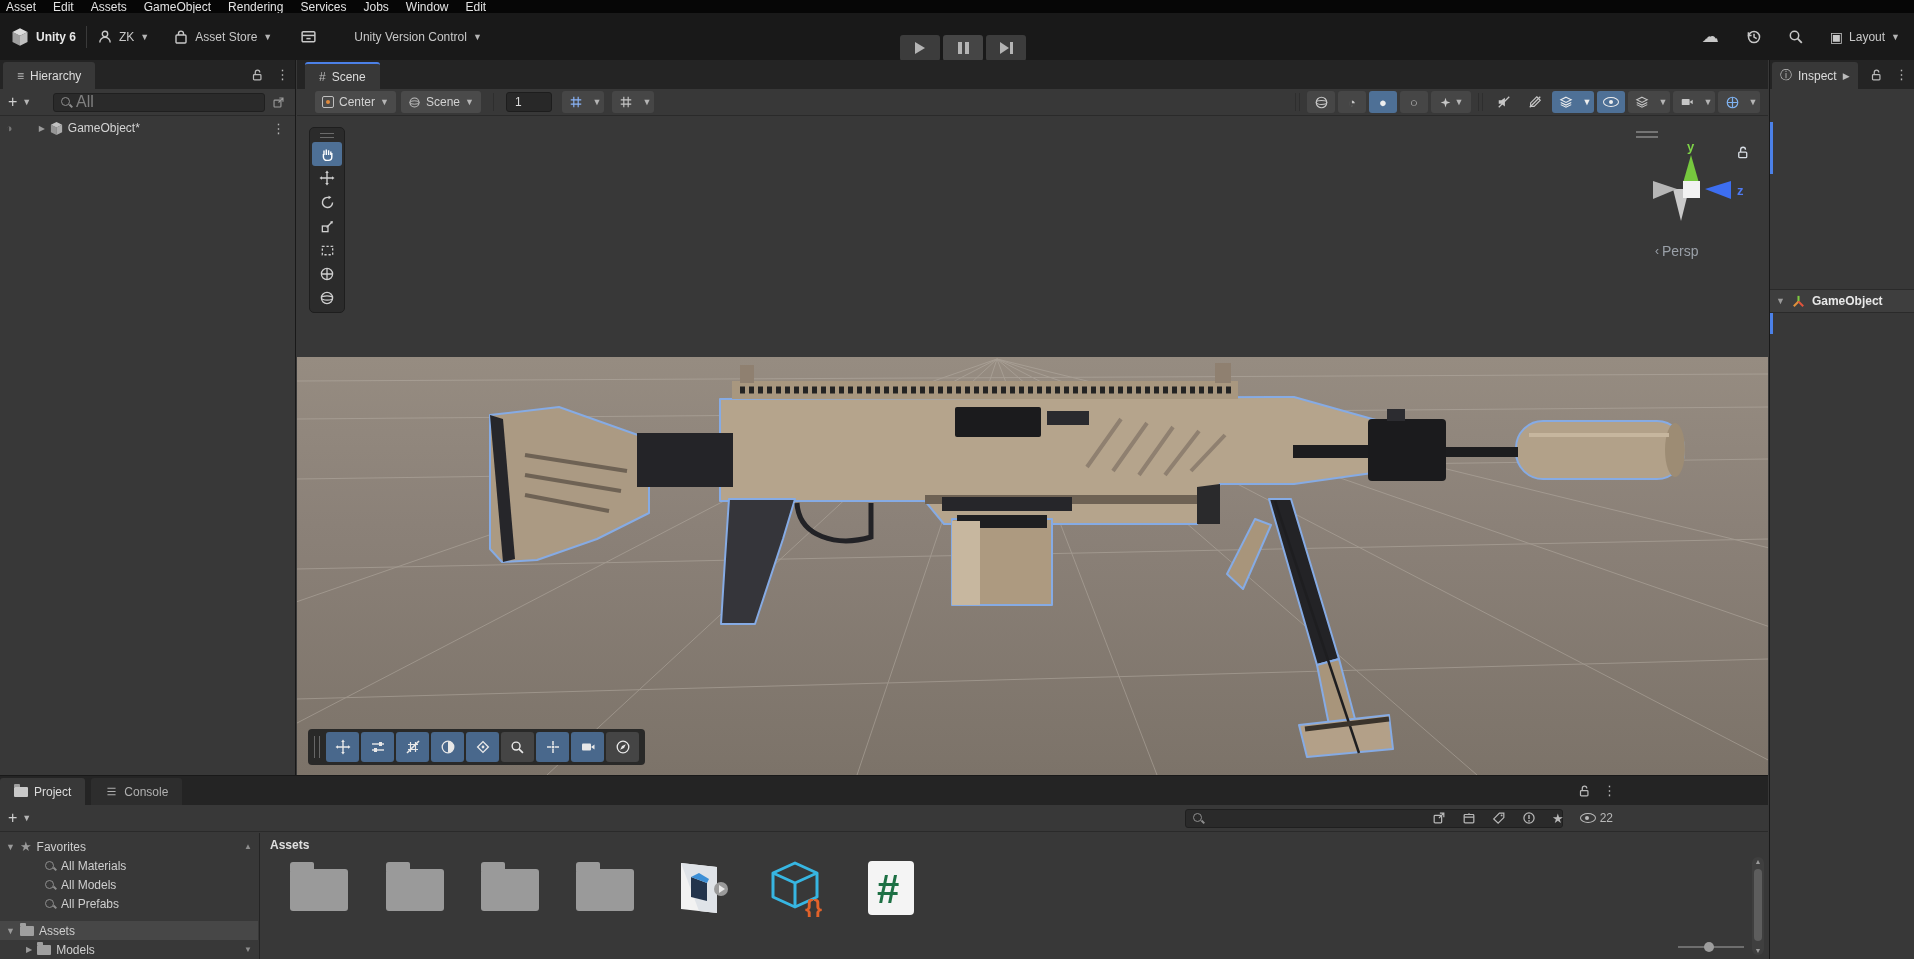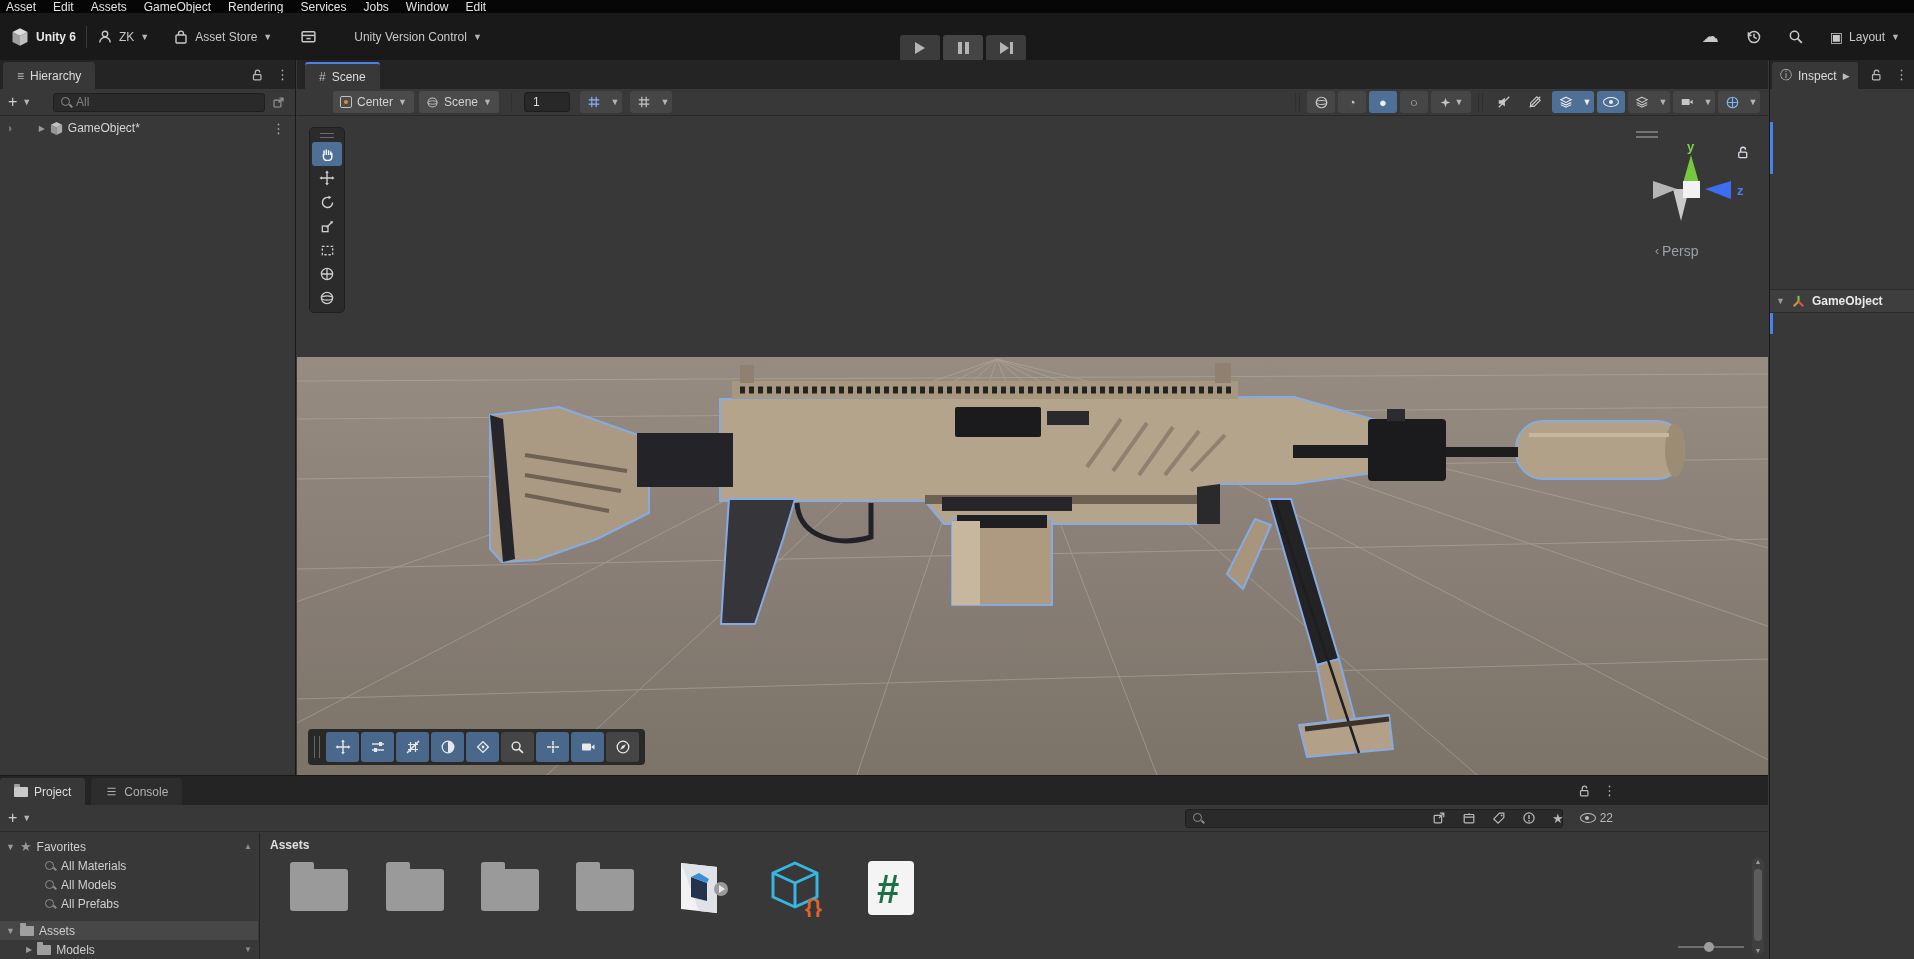--- a/index.html
+++ b/index.html
@@ -33,21 +33,21 @@
   
   .tabbar { height:29px; background:#242424; display:flex; align-items:flex-end; position:relative; }
   .tab { height:27px; background:#383838; color:#dcdcdc; display:flex; align-items:center; gap:6px;
     padding:0 14px; border-radius:3px 3px 0 0; font-size:12px; white-space:nowrap; }
   .tab.dim { background:#2d2d2d; color:#b0b0b0; }
   .tab-accent { border-top:2px solid #4c81e8; }
   .chrome-icons { position:absolute; right:6px; top:7px; display:flex; gap:12px; align-items:center; color:#b9b9b9; }
   .ptoolbar { height:27px; background:#383838; border-bottom:1px solid #2a2a2a; display:flex; align-items:center; position:relative; }
   .srchfield { background:#2a2a2a; border:1px solid #1f1f1f; border-radius:3px; height:19px;
     display:flex; align-items:center; gap:4px; padding:0 6px; color:#8a8a8a; }
-  .srchfield input { background:transparent; border:none; outline:none; color:#bbb; font-size:12px; width:100%;
+  .srchfield input { background:transparent; border:none; outline:none; color:#bbb; font-size:16px; width:100%;
     font-family:"Liberation Sans",sans-serif; }
   .srchfield input::placeholder { color:#808080; }
   .btnish { background:#4a4a4a; border-radius:3px; height:22px; display:flex; align-items:center; gap:5px;
     padding:0 7px; color:#d2d2d2; }
   .ibtn { width:28px; height:22px; background:#464646; border-radius:3px; display:flex; align-items:center;
     justify-content:center; color:#c6c6c6; }
   .ibtn.on { background:#4e7096; color:#eee; }
   .ibtn.flat { background:transparent; }
   .dropseg { width:14px; height:22px; background:#464646; border-radius:0 3px 3px 0; display:flex; align-items:center; justify-content:center; }
 
@@ -354,21 +354,21 @@
 </div>
 
 <div id="scene">
   <div class="tabbar">
     <div class="tab tab-accent" style="margin-left:8px">
       <span style="color:#bbb">#</span>
       <span>Scene</span>
     </div>
   </div>
   <div class="ptoolbar">
-    <div class="btnish" style="margin-left:36px">
+    <div class="btnish" style="margin-left:18px">
       <span style="position:relative; width:12px; height:12px; border:1.4px solid #c0c0c0; border-radius:2px">
           <i style="position:absolute; left:2.5px; top:2.5px; width:4px; height:4px; background:#e08a3c; border-radius:50%"></i>
         </span>
       <span>Center</span>
       <span class="caret">▼</span>
     </div>
     <div class="btnish" style="margin-left:5px">
       <svg class="ic" width="13" height="13" viewBox="0 0 16 16" style="color:#c0c0c0">
           <use href="#s-sphere"></use>
         </svg>

